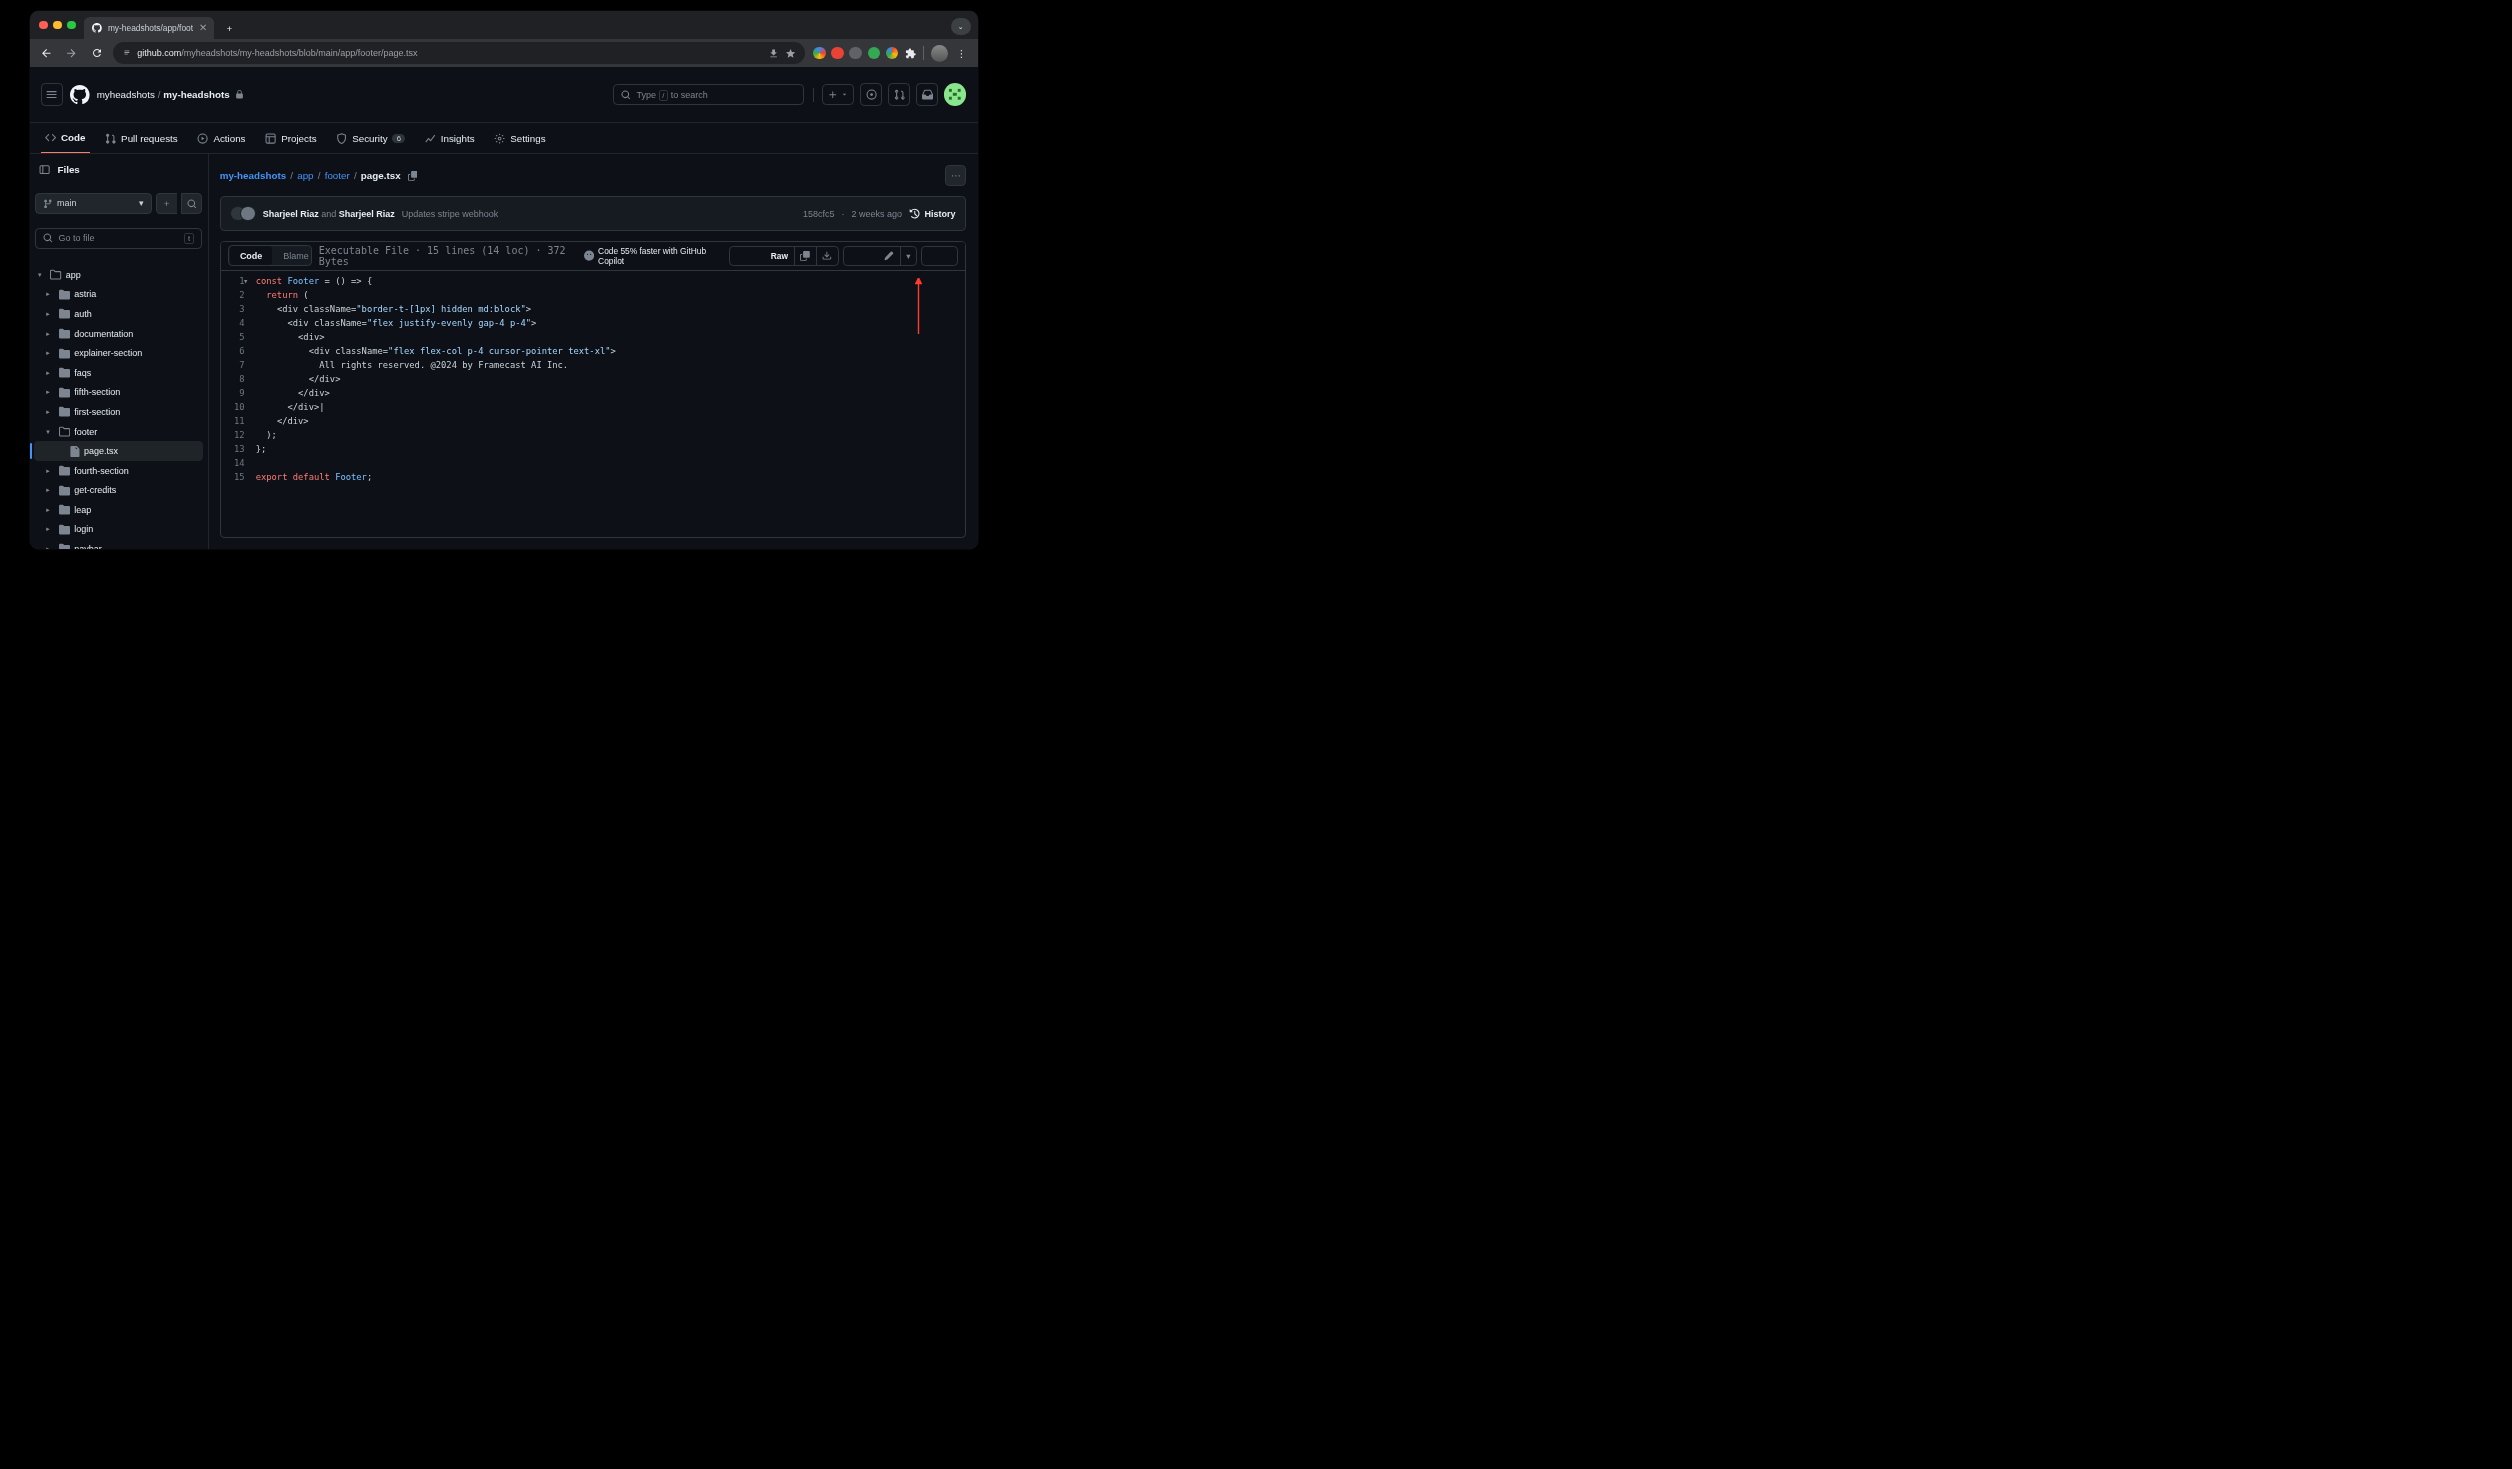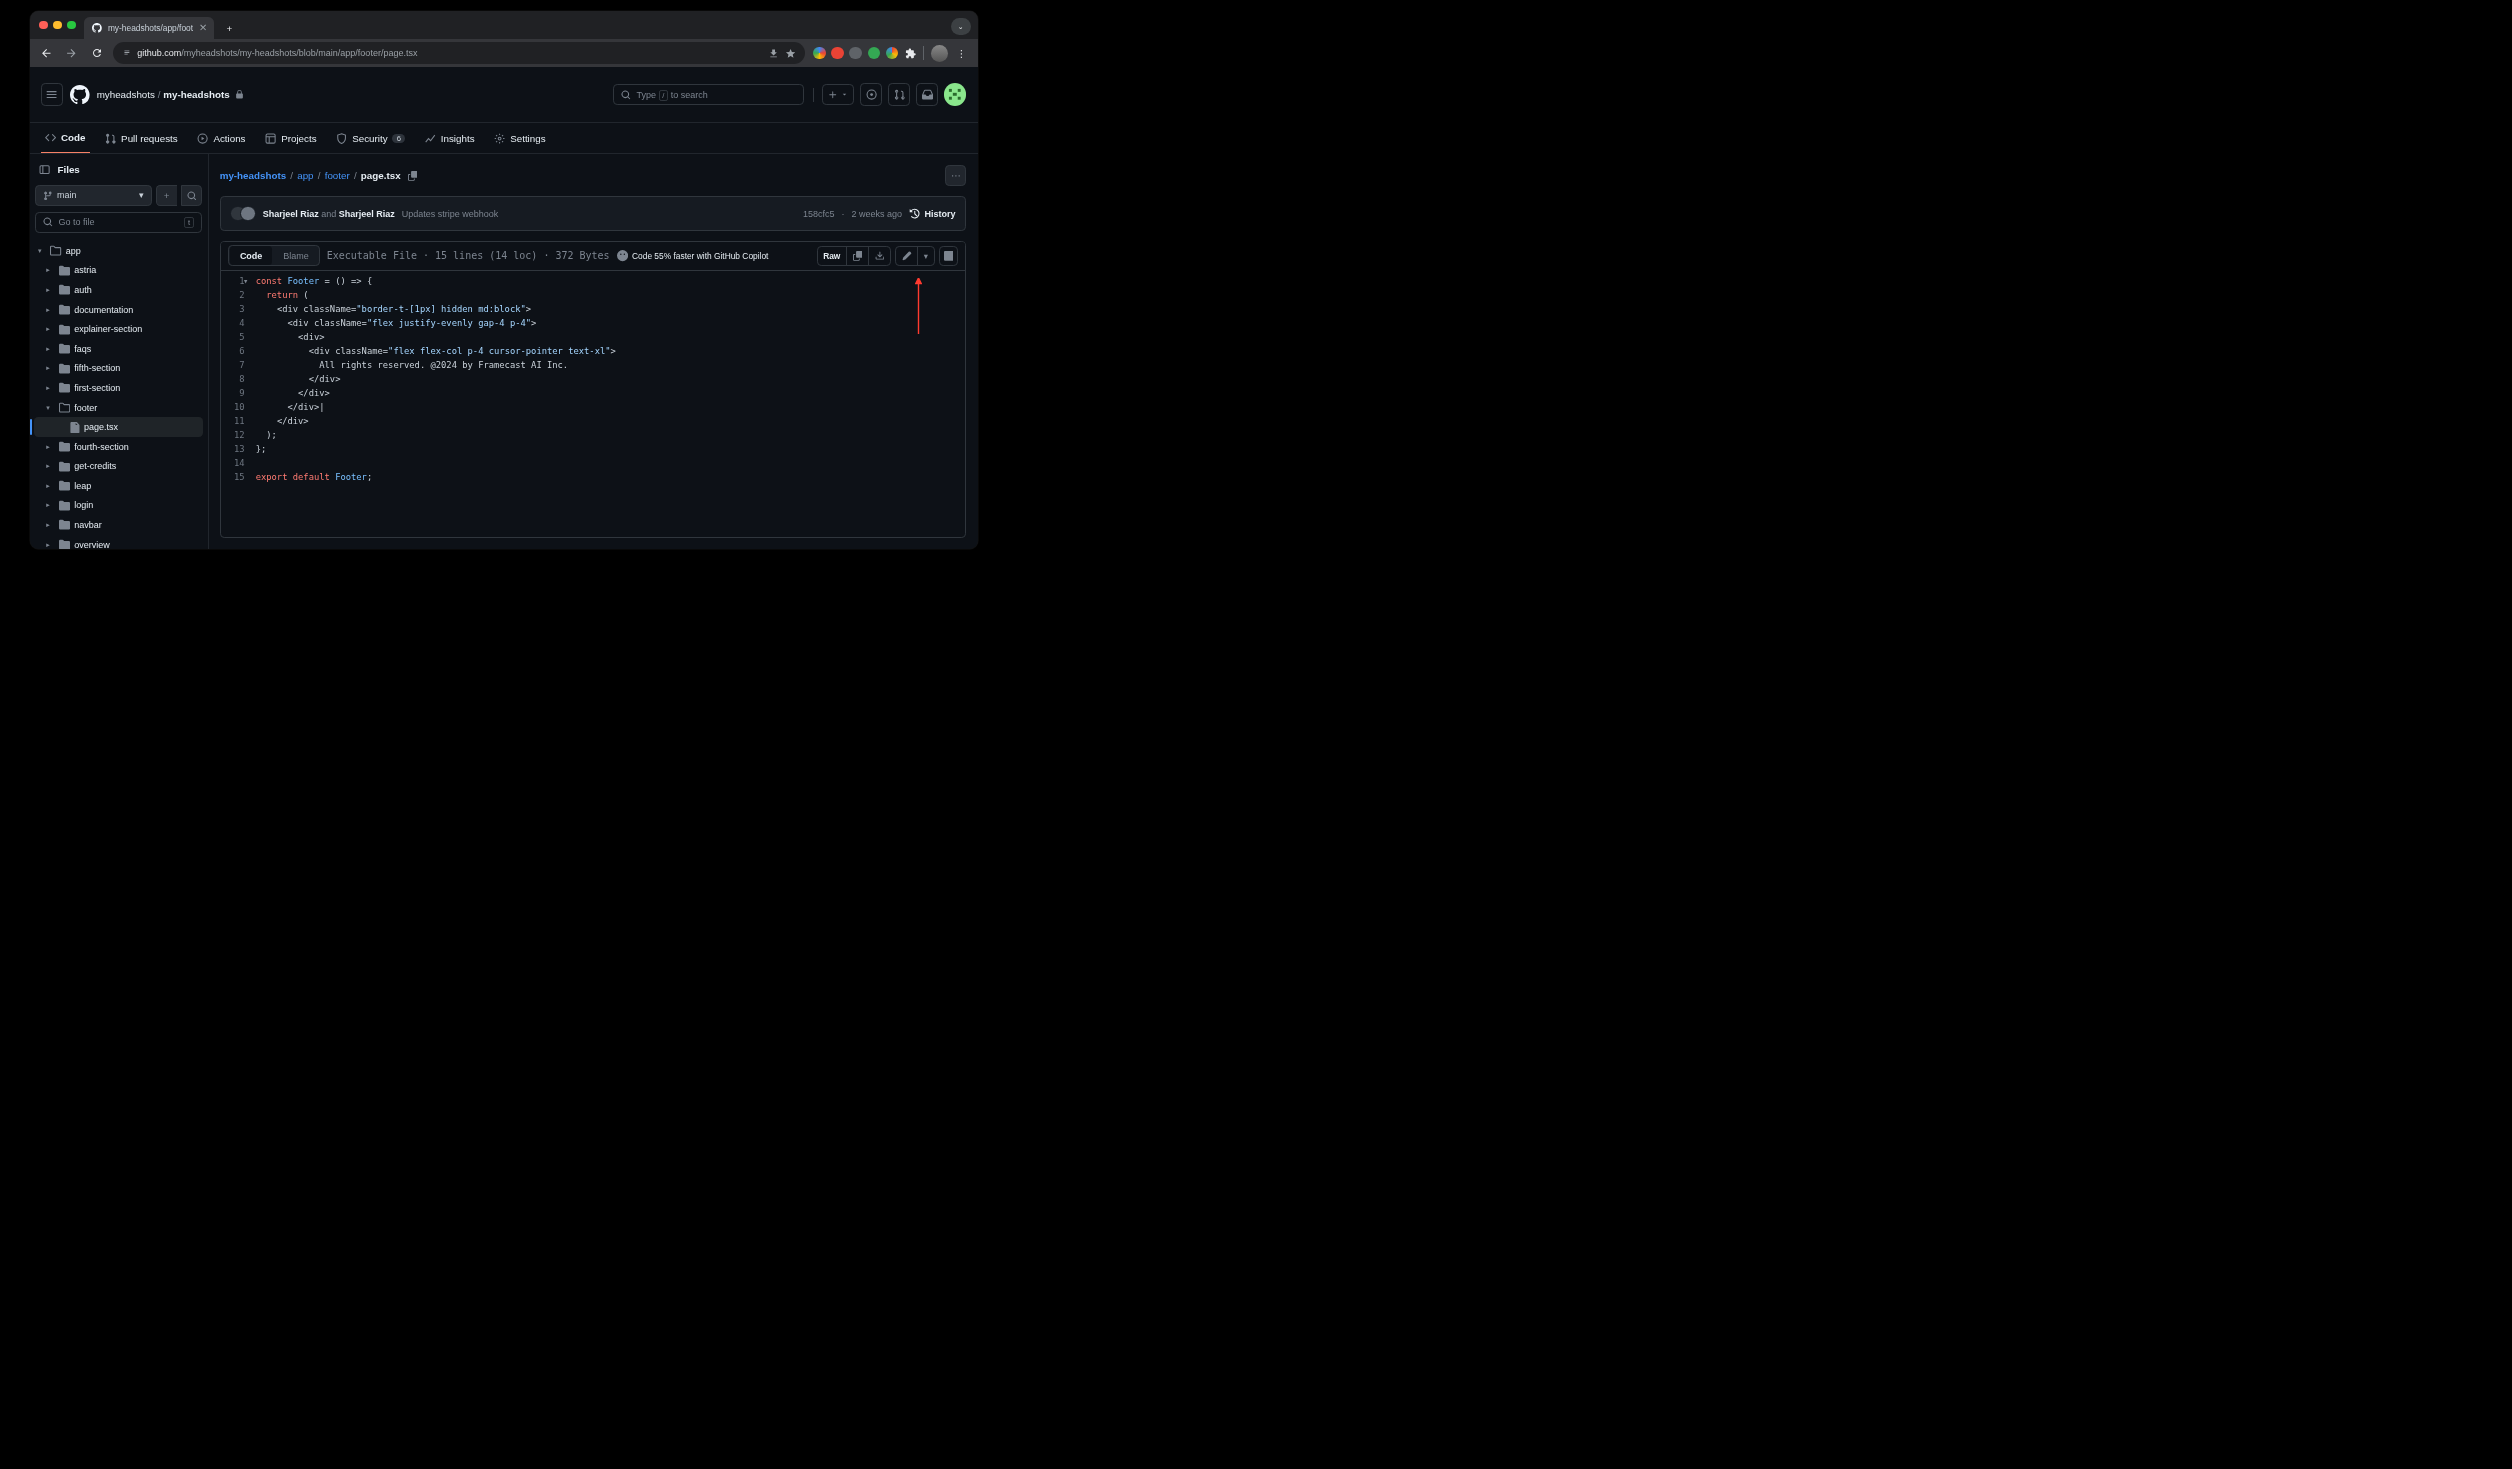--- a/index.html
+++ b/index.html
@@ -129,20 +129,21 @@
     .repo-nav-item.active { border-bottom:1.4px solid #f78166; font-weight:600;}
     .repo-nav-item .nav-ic { color:#7d8590;}
     .badge-count { background:#2d333b; border-radius:6.3px; padding:0 4.2px; font-size:7.7px; color:#c9d1d9; min-width:12.6px; text-align:center;}
     .main-split { flex:1; display:flex; overflow:hidden;}
     .sidebar {
       width:179px;
       border-right:0.7px solid #21262d;
       display:flex;
       flex-direction:column;
       overflow:hidden;
+      gap:8px;
     }
     .sidebar-header { display:flex; align-items:center; gap:7px; padding:9.8px; font-weight:600;}
     .sb-row { padding:0 5.6px; display:flex; gap:4.2px; align-items:center;}
     .branch-dd { flex:1; height:21px; background:#21262d; border:0.7px solid #30363d; border-radius:4.2px; display:flex; align-items:center; padding:0 7px; gap:4.2px; font-size:9px; color:#c9d1d9;}
     .sb-iconbtn { width:21px; height:21px; background:#21262d; border:0.7px solid #30363d; border-radius:4.2px; display:flex; align-items:center; justify-content:center; color:#7d8590;}
     .sb-iconbtn.first{ border-radius:4.2px 0 0 4.2px; border-right:none;}
     .sb-iconbtn.last{ border-radius:0 4.2px 4.2px 0;}
     .gotofile { margin:5.6px; height:21px; background:#0d1117; border:0.7px solid #30363d; border-radius:4.2px; display:flex; align-items:center; padding:0 7px; gap:5.6px; color:#7d8590; font-size:9px;}
     .gotofile .kbd { margin-left:auto;}
     .tree { flex:1; overflow-y:auto; padding:2.8px 4.2px; font-size:9px;}
@@ -211,21 +212,21 @@
       padding:0 7px;
       gap:7px;
       font-size:9px;
     }
     .segmented { background:#161b22; border:0.7px solid #30363d; border-radius:4.2px; display:flex; height:21px; align-items:center; overflow:hidden;}
     .segmented .seg { padding:0 9.8px; height:100%; display:flex; align-items:center; color:#7d8590;}
     .segmented .seg.active { background:#0d1117; color:#e6edf3; font-weight:600; border-radius:3.5px; margin:1.4px;}
     .tb-meta { color:#7d8590; font-family: ui-monospace, SFMono-Regular, Menlo, monospace; font-size:10px;}
     .copilot-hint { display:flex; align-items:center; gap:4.2px; font-size:8.4px;justify-content:space-between;}
     .tb-right { margin-left:auto; display:flex; align-items:center; gap:4.2px;}
-    .raw-grp { display:flex; border:0.7px solid #30363d; border-radius:4.2px; height:19.6px; align-items:center; overflow:hidden;}
+    .raw-grp { display:flex; border:0.7px solid #30363d; border-radius:4.2px; height:19.6px; align-items:center; overflow:hidden;padding-left:35px;}
     .raw-grp .rb { padding:0 5.6px; height:100%; display:flex; align-items:center; border-right:0.7px solid #30363d; color:#7d8590; font-size:8.4px;}
     .raw-grp .rb:last-child { border-right:none;}
     .code-area {
       flex:1;
       overflow:auto;
       font-family: ui-monospace, SFMono-Regular, Menlo, monospace;
       font-size:8.8px;
       line-height:14px;
       padding:2.8px 0;
     }

